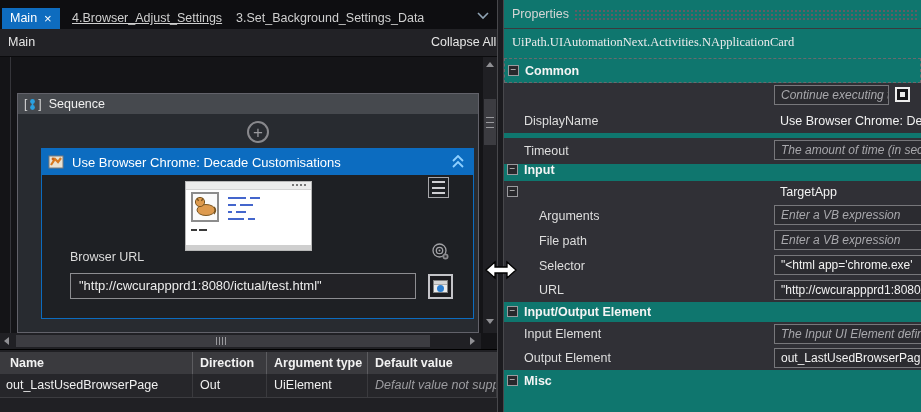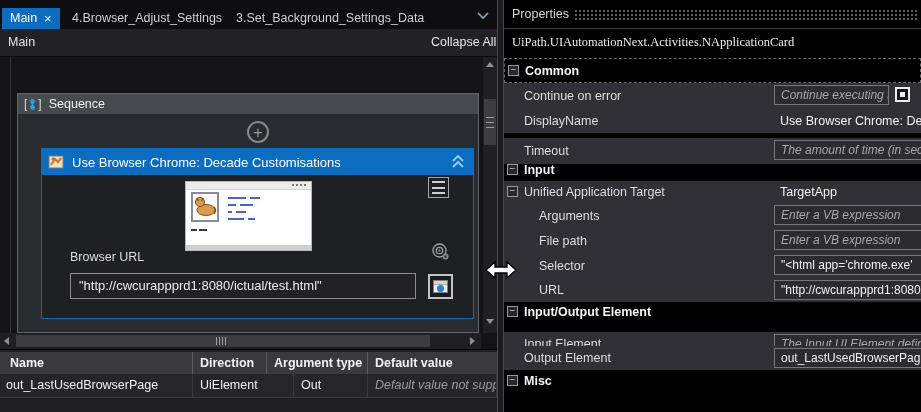--- a/index.html
+++ b/index.html
@@ -77,21 +77,21 @@
   .c2{width:101px;}
   .c3{width:129px;border-right:none;}
   .argrow.data .c3{font-style:italic;color:#9c9ca0;}
   .create-arg{position:absolute;left:16px;top:47px;font-style:italic;color:#ffffff;margin-top:26px;}
 
   
   .splitter{left:497px;top:0;width:7px;height:412px;background:#1b1b1f;}
   .splitter i{position:absolute;top:0;width:1px;height:412px;background:#48484c;}
 
   
-  .props{left:504px;top:0;width:417px;height:412px;background:#000000;overflow:hidden;}
+  .props{left:504px;top:0;width:417px;height:412px;background:#0f766e;overflow:hidden;}
   .props-title{position:absolute;left:0;top:0;width:100%;height:28px;border-bottom:1px solid #3a3a3e;}
   .props-title .t{position:absolute;left:8px;top:0;line-height:28px;color:#d6d6d6;}
   .props-dots{position:absolute;left:70px;right:3px;top:9px;height:12px;
               background-image:radial-gradient(circle,#5e5e64 1px,transparent 1.2px);background-size:4px 4px;}
   .classrow{position:absolute;left:0;top:28px;width:100%;height:29px;}
   .classrow .t{position:absolute;left:8px;top:0;line-height:29px;color:#ececec;white-space:nowrap;font-family:Liberation Serif, serif;}
   .prow{position:absolute;left:0;width:100%;box-sizing:border-box;}
   .prow.field{background:#303036;}
   .prow .lbl{position:absolute;left:20px;top:0;bottom:0;display:flex;align-items:center;color:#dedede;white-space:nowrap;}
   .prow .lbl.sub{left:35px;}
@@ -112,21 +112,21 @@
 </head>
 <body>
 
 <div class="app">
 
   <div class="abs tabbar">
     <div class="tab active" style="left:2px;">
       <span>Main</span>
       <span class="x">×</span>
     </div>
-    <div class="tab" style="left:64px;">
+    <div class="tab" style="left:64px;text-decoration:underline;">
       <span>4.Browser_Adjust_Settings</span>
     </div>
     <div class="tab" style="left:228px;">
       <span>3.Set_Background_Settings_Data</span>
     </div>
     <svg class="tab-chevron" width="12" height="8">
       <polyline points="1,1 6,6 11,1" fill="none" stroke="#8fa3b4" stroke-width="1.6"></polyline>
     </svg>
   </div>
 
@@ -242,22 +242,22 @@
 
   <div class="abs argspanel">
     <div class="argrow head">
       <div class="cell c0">Name</div>
       <div class="cell c1">Direction</div>
       <div class="cell c2">Argument type</div>
       <div class="cell c3">Default value</div>
     </div>
     <div class="argrow data">
       <div class="cell c0">out_LastUsedBrowserPage</div>
+      <div class="cell c1">Out</div>
       <div class="cell c2">UiElement</div>
-      <div class="cell c1">Out</div>
       <div class="cell c3">Default value not supported</div>
     </div>
     <div class="create-arg">Create Argument</div>
   </div>
 
   <div class="abs splitter">
     <i style="left:0;"></i>
       <i style="left:6px;"></i>
   </div>
 
@@ -268,42 +268,40 @@
     </div>
     <div class="classrow">
       <span class="t">UiPath.UIAutomationNext.Activities.NApplicationCard</span>
     </div>
 
     <div class="prow section dashed" style="top:58px;height:25px;">
       <span class="expbox">−</span>
       <span class="lbl">Common</span>
     </div>
     <div class="prow field" style="top:83px;height:25px;">
-      <span class="lbl">Continue on error</span>
       <span class="vbox ph" style="width:115px;">Continue executing the</span>
       <span class="chk-ind">
           <i></i>
         </span>
     </div>
     <div class="prow field" style="top:108px;height:25px;">
       <span class="lbl">DisplayName</span>
       <span class="vplain">Use Browser Chrome: Decade Customisations</span>
     </div>
     <div class="prow field" style="top:138px;height:26px;">
       <span class="lbl">Timeout</span>
       <span class="vbox ph">The amount of time (in sec</span>
     </div>
 
     <div class="prow section" style="top:159px;height:22px;">
       <span class="expbox">−</span>
       <span class="lbl">Input</span>
     </div>
     <div class="prow field" style="top:181px;height:22px;">
       <span class="expbox">−</span>
-      <span class="lbl">Unified Application Target</span>
       <span class="vplain">TargetApp</span>
     </div>
     <div class="prow field" style="top:203px;height:25px;">
       <span class="lbl sub">Arguments</span>
       <span class="vbox ph">Enter a VB expression</span>
     </div>
     <div class="prow field" style="top:228px;height:25px;">
       <span class="lbl sub">File path</span>
       <span class="vbox ph">Enter a VB expression</span>
     </div>
@@ -313,21 +311,21 @@
     </div>
     <div class="prow field" style="top:278px;height:24px;">
       <span class="lbl sub">URL</span>
       <span class="vbox">"http://cwcurappprd1:8080/ictual/test.html"</span>
     </div>
 
     <div class="prow section" style="top:302px;height:20px;">
       <span class="expbox">−</span>
       <span class="lbl">Input/Output Element</span>
     </div>
-    <div class="prow field" style="top:332px;height:24px;">
+    <div class="prow field" style="top:322px;height:24px;">
       <span class="lbl">Input Element</span>
       <span class="vbox ph">The Input UI Element defin</span>
     </div>
     <div class="prow field" style="top:346px;height:24px;">
       <span class="lbl">Output Element</span>
       <span class="vbox">out_LastUsedBrowserPage</span>
     </div>
 
     <div class="prow section" style="top:370px;height:21px;">
       <span class="expbox">−</span>

